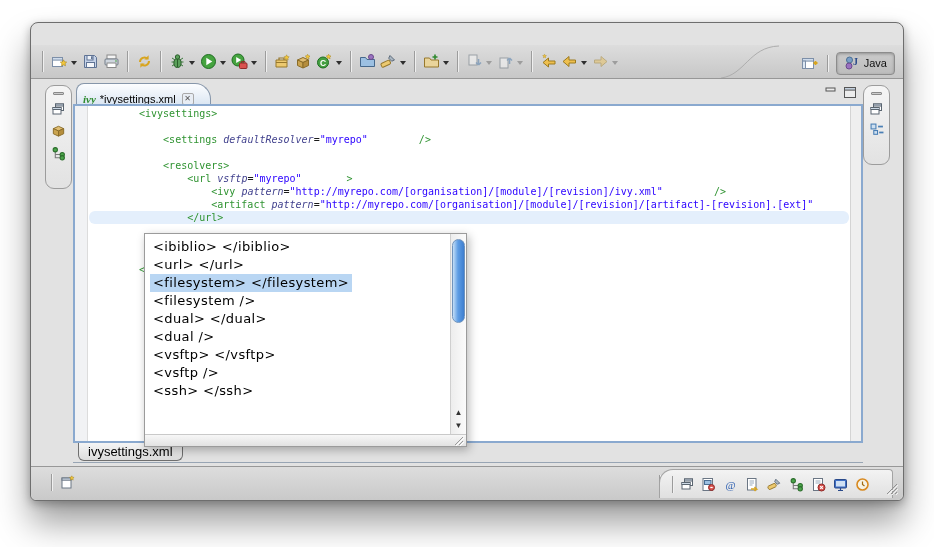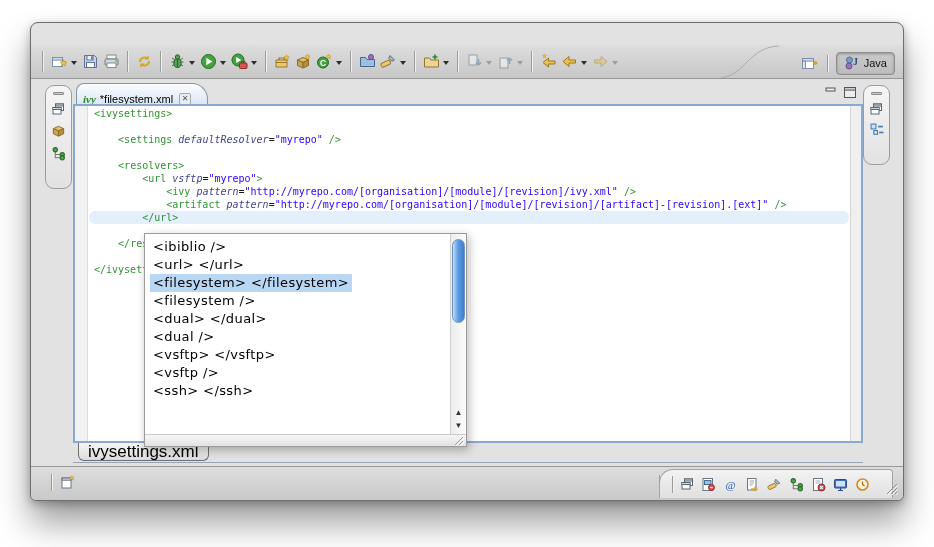--- a/index.html
+++ b/index.html
@@ -62,29 +62,29 @@
   .minmax { position: absolute; right: 7px; top: 4px; display: flex; gap: 7px; align-items: flex-start; }
 
   .viewport { position: absolute; left: 0; top: 21px; width: 790px; height: 339px;
     background: #fff; border: 2px solid #8aa9cf; }
   .ruler { position: absolute; left: 0; top: 0; bottom: 0; width: 13px; background: #f1f2f4; border-right: 1px solid #dcdcdc; }
   .overview { position: absolute; right: 0; top: 0; bottom: 0; width: 11px; background: #efefef; border-left: 1px solid #d4d4d4; }
   .codewrap { position: absolute; left: 14px; top: 0; right: 12px; bottom: 0; overflow: hidden;
     padding-top: 1px; font-family: "DejaVu Sans Mono", monospace; font-size: 10px; }
   .code-line { height: 13px; line-height: 13px; white-space: pre; padding-left: 5px; color: #1a1a1a; }
   .code-line.hl { background: var(--hl, #e4effc); border-radius: 6px; }
-  .tok-t { color: var(--tag, #2f9331); }
+  .tok-t { color: var(--tag, #2f9331); margin-left: 45px; }
   .tok-a { color: var(--attr, #42428e); font-style: italic; }
   .tok-v { color: var(--val, #2a00ff); }
   .tok-p { color: #1a1a1a; }
 
   .pagestrip { position: absolute; left: 0; top: 360px; width: 790px; height: 20px; border-bottom: 1px solid #98a5b4; }
   .pagetab { position: absolute; left: 5px; top: 0; height: 18px; padding: 8px 9px;
     background: linear-gradient(#f5f5f5,#dcdcdc); border: 1px solid #6f6f6f; border-top: none;
-    border-radius: 0 0 6px 6px; font-size: 17px; display: flex; align-items: center; color: #000; }
+    border-radius: 0 0 6px 6px; font-size: 13px; display: flex; align-items: center; color: #000; }
 
   
   .ca-popup { position: absolute; left: 113px; top: 154px; width: 323px; height: 214px;
     background: #fff; border: 1px solid #9b9b9b; box-shadow: 2px 3px 9px rgba(0,0,0,.28); }
   .ca-list { position: absolute; left: 1px; top: 0; right: 16px; bottom: 13px; overflow: hidden; padding-top: 4px; }
   .ca-item { height: 18px; line-height: 18px; font-size: 13px; letter-spacing: .4px;
     padding-left: 4px; white-space: pre; font-family: "DejaVu Sans", sans-serif; color: #000; }
   .ca-text { display: inline-block; padding: 0 3px; }
   .ca-text.sel { background: var(--sel, #b9d6f3); }
   .ca-scroll { position: absolute; right: 0; top: 0; width: 16px; bottom: 12px;
@@ -320,21 +320,21 @@
             <rect x="7.5" y="2.5" width="4.5" height="1.6" fill="#4a7fb5"></rect>
             <rect x="3.5" y="7" width="3.5" height="3.5" fill="#cfe0f0" stroke="#4a7fb5"></rect>
             <rect x="8.5" y="8" width="4" height="1.6" fill="#4a7fb5"></rect>
           </svg>
       </div>
 
       <div class="editor">
         <div class="tabbar">
           <div class="etab">
             <span class="ivy">ivy</span>
-            <span>*filesystem.xml</span>
+            <span>*ivysettings.xml</span>
             <span class="etab-close">✕</span>
           </div>
           <div class="minmax">
             <svg width="12" height="11">
                 <rect x="1" y="1" width="9" height="3" fill="#ececec" stroke="#555"></rect>
               </svg>
             <svg width="12" height="11">
                 <rect x="0.5" y="0.5" width="11" height="10" fill="#ececec" stroke="#555"></rect>
                 <rect x="0.5" y="0.5" width="11" height="2.6" fill="#c4d0de" stroke="#555"></rect>
               </svg>
@@ -363,21 +363,21 @@
 
         <div class="pagestrip">
           <div class="pagetab">
             <span>ivysettings.xml</span>
           </div>
         </div>
       </div>
 
       <div class="ca-popup">
         <div class="ca-list">
-            <div class="ca-item"><span class="ca-text">&lt;ibiblio /&gt;</span></div>
+            <div class="ca-item"><span class="ca-text">&lt;ibiblio&gt; &lt;/ibiblio&gt;</span></div>
             <div class="ca-item"><span class="ca-text">&lt;url&gt; &lt;/url&gt;</span></div>
             <div class="ca-item"><span class="ca-text sel">&lt;filesystem&gt; &lt;/filesystem&gt;</span></div>
             <div class="ca-item"><span class="ca-text">&lt;filesystem /&gt;</span></div>
             <div class="ca-item"><span class="ca-text">&lt;dual&gt; &lt;/dual&gt;</span></div>
             <div class="ca-item"><span class="ca-text">&lt;dual /&gt;</span></div>
             <div class="ca-item"><span class="ca-text">&lt;vsftp&gt; &lt;/vsftp&gt;</span></div>
             <div class="ca-item"><span class="ca-text">&lt;vsftp /&gt;</span></div>
             <div class="ca-item"><span class="ca-text">&lt;ssh&gt; &lt;/ssh&gt;</span></div>
           </div>
         <div class="ca-scroll">

